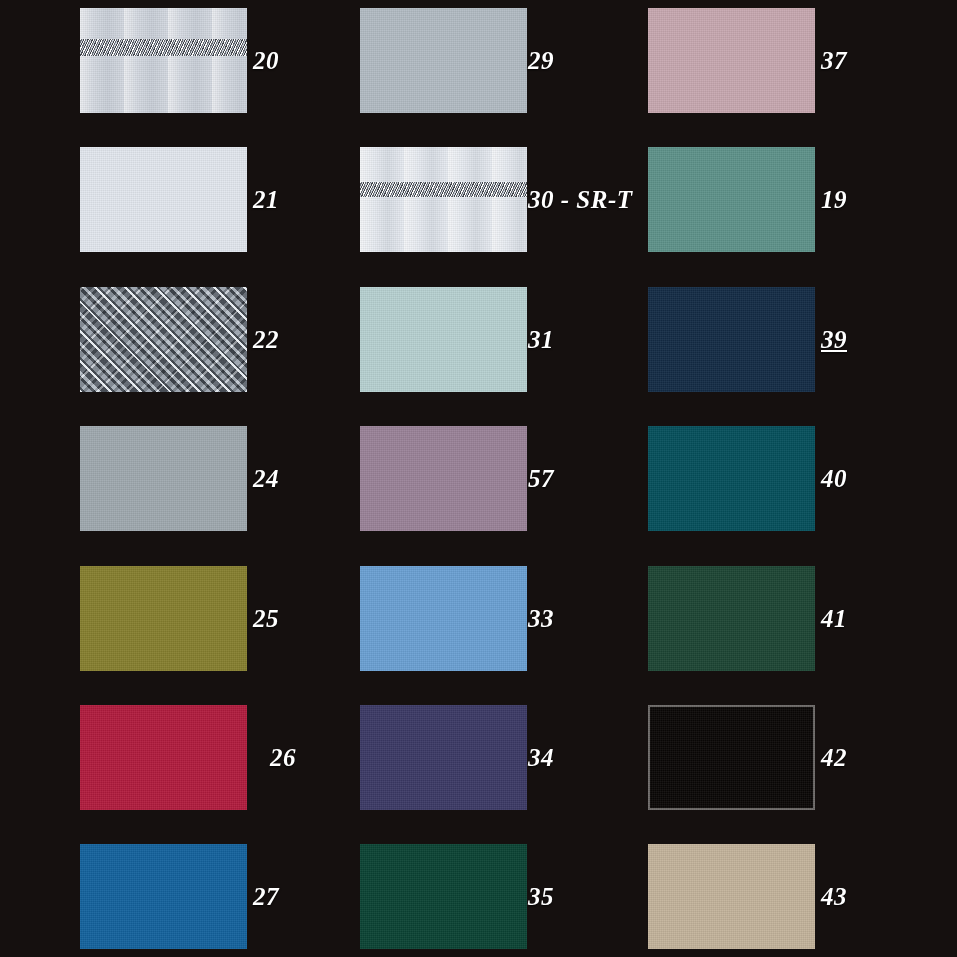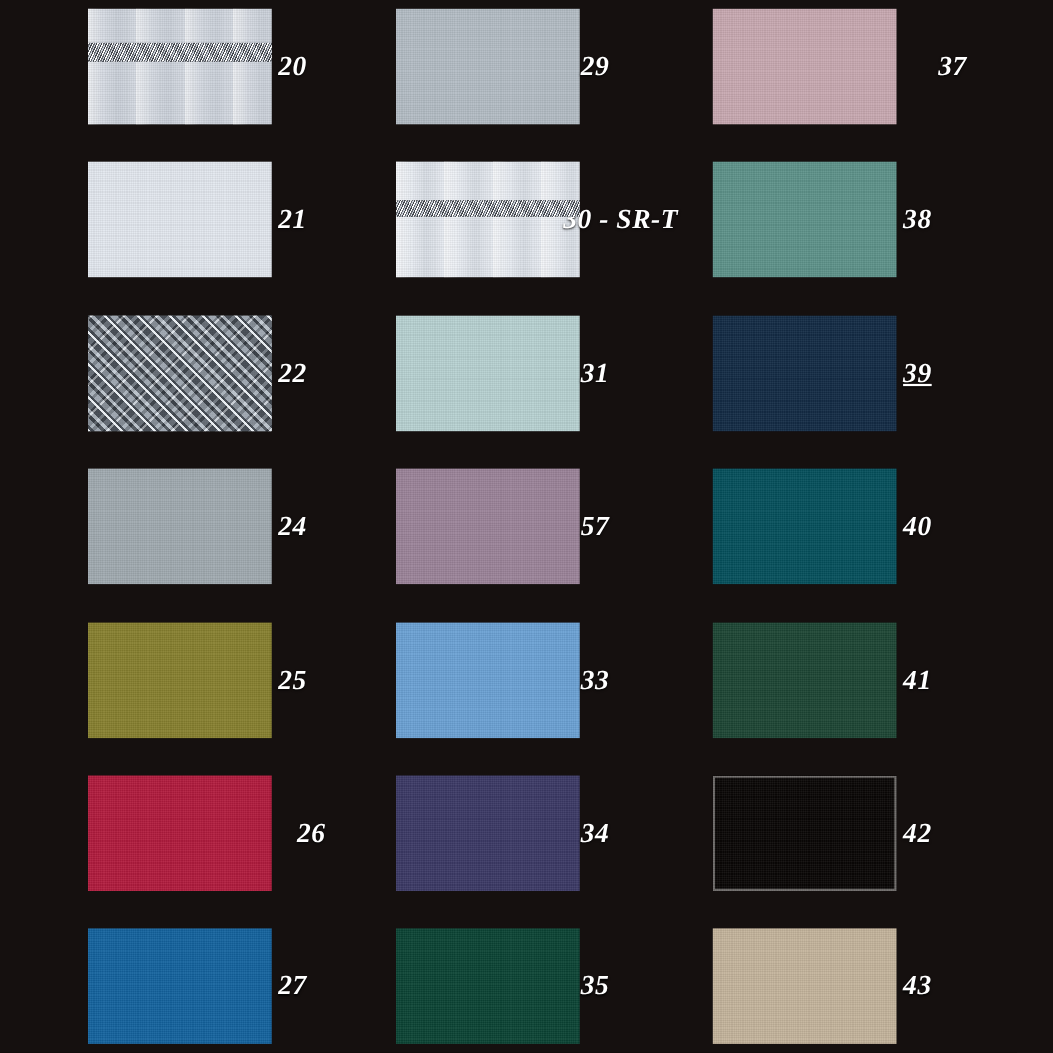--- a/index.html
+++ b/index.html
@@ -137,35 +137,35 @@
           <div class="band"></div>
         </div>
         <div class="swatch-label" style="left: 253px;">20</div>
       </div>
       <div class="swatch-cell" style="left: 0px; top: 8px;">
         <div class="swatch plain" title="light silver grey woven" style="left: 360px; top: 0px; background-color: rgb(179, 188, 196);"></div>
         <div class="swatch-label" style="left: 528px;">29</div>
       </div>
       <div class="swatch-cell" style="left: 0px; top: 8px;">
         <div class="swatch plain" title="dusty rose pink" style="left: 648px; top: 0px; background-color: rgb(200, 169, 177);"></div>
-        <div class="swatch-label" style="left: 821px; margin-left: 32px;">37</div>
+        <div class="swatch-label" style="left: 821px;">37</div>
       </div>
       <div class="swatch-cell" style="left: 0px; top: 147px;">
         <div class="swatch plain" title="white / off-white" style="left: 80px; top: 0px; background-color: rgb(227, 232, 239);"></div>
         <div class="swatch-label" style="left: 253px;">21</div>
       </div>
       <div class="swatch-cell" style="left: 0px; top: 147px;">
         <div class="swatch sheer-band band-mid" title="white sheer fabric with silver glitter band" style="left: 360px; top: 0px; background-color: rgb(233, 237, 243);">
           <div class="band"></div>
         </div>
-        <div class="swatch-label" style="left: 512px; font-style: italic;">30 - SR-T</div>
+        <div class="swatch-label" style="left: 528px; font-style: italic;">30 - SR-T</div>
       </div>
       <div class="swatch-cell" style="left: 0px; top: 147px;">
         <div class="swatch plain" title="sea green / teal" style="left: 648px; top: 0px; background-color: rgb(95, 147, 139);"></div>
-        <div class="swatch-label" style="left: 821px;">38</div>
+        <div class="swatch-label" style="left: 821px;">19</div>
       </div>
       <div class="swatch-cell" style="left: 0px; top: 287px;">
         <div class="swatch lace" title="silver metallic lace, diamond motif" style="left: 80px; top: 0px; background-color: rgb(129, 138, 146);"></div>
         <div class="swatch-label" style="left: 253px;">22</div>
       </div>
       <div class="swatch-cell" style="left: 0px; top: 287px;">
         <div class="swatch plain" title="pale ice blue" style="left: 360px; top: 0px; background-color: rgb(184, 210, 210);"></div>
         <div class="swatch-label" style="left: 528px;">31</div>
       </div>
       <div class="swatch-cell" style="left: 0px; top: 287px;">

